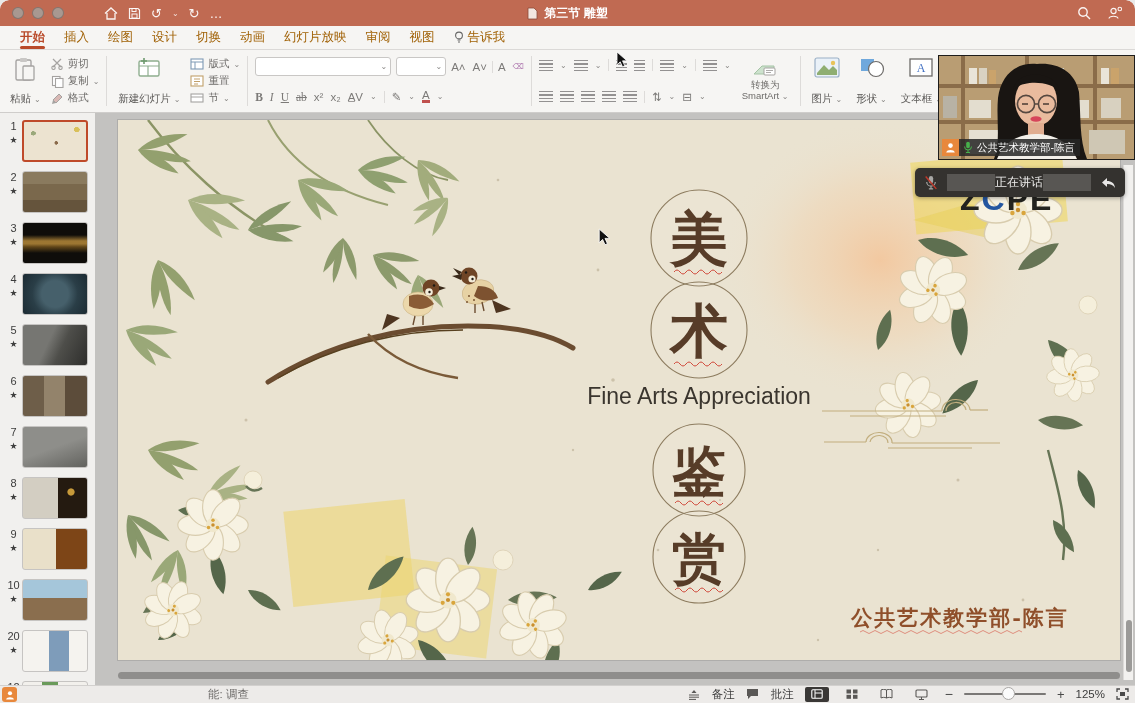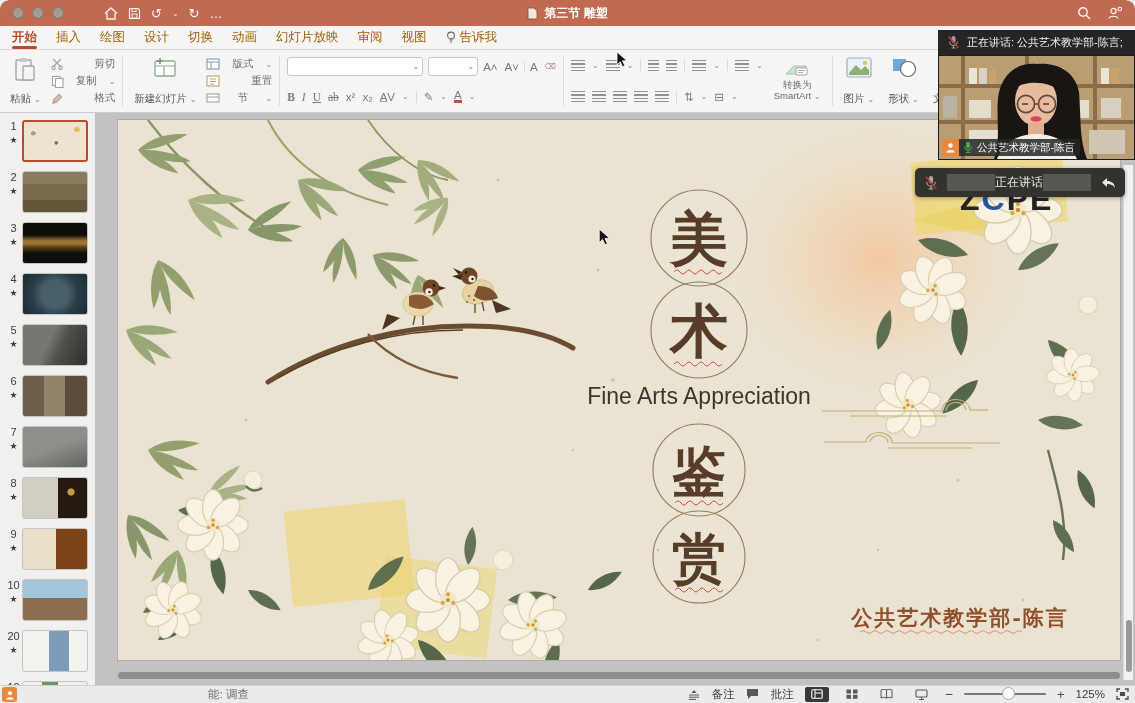--- a/index.html
+++ b/index.html
@@ -6,31 +6,31 @@
   .app{position:relative;width:1135px;height:703px;overflow:hidden;background:#f6f5f3;border-radius:9px 9px 0 0;}
   
   .titlebar{position:absolute;left:0;top:0;width:1135px;height:26px;background:#c06a52;border-radius:9px 9px 0 0;display:flex;align-items:center;}
   .lights{display:flex;gap:8px;margin-left:12px;}
   .light{width:12px;height:12px;border-radius:50%;background:#a89890;border:1px solid rgba(0,0,0,.22);box-sizing:border-box;}
   .tb-icons{display:flex;align-items:center;gap:10px;margin-left:40px;color:rgba(255,255,255,.92);font-size:13px;}
   .tb-icons svg{display:block;}
   .tb-title{position:absolute;left:0;right:0;top:0;height:26px;display:flex;align-items:center;justify-content:center;gap:6px;color:#fff;font-size:12px;font-weight:bold;pointer-events:none;}
   .tb-right{position:absolute;right:12px;top:0;height:26px;display:flex;align-items:center;gap:16px;}
   
-  .tabbar{position:absolute;left:0;top:26px;width:1135px;height:24px;background:#f6f5f3;border-bottom:1px solid #dbd9d7;display:flex;align-items:center;gap:19px;padding-left:12px;box-sizing:border-box;}
+  .tabbar{position:absolute;left:0;top:26px;width:1135px;height:24px;background:#f6f5f3;border-bottom:1px solid #dbd9d7;display:flex;align-items:center;gap:19px;padding-left:20px;box-sizing:border-box;}
   .tab{font-size:12.5px;color:#a16207;position:relative;height:24px;display:flex;align-items:center;gap:4px;cursor:default;white-space:nowrap;}
   .tab.active{color:#b94a2a;font-weight:bold;}
   .tab.active::after{content:"";position:absolute;left:0;right:0;bottom:1px;height:2.5px;background:#b94a2a;border-radius:2px;}
   
   .ribbon{position:absolute;left:0;top:50px;width:1135px;height:63px;background:#f6f5f3;border-bottom:1px solid #cfcdcb;display:flex;align-items:stretch;padding:4px 6px;box-sizing:border-box;gap:7px;color:#5d5b59;}
   .rdiv{width:1px;background:#dddbd9;margin:2px 0;}
   .rgroup{display:flex;gap:6px;align-items:stretch;}
   .bigbtn{display:flex;flex-direction:column;align-items:center;justify-content:space-between;padding:3px 4px;font-size:10.5px;color:#5d5b59;text-align:center;line-height:1.1;}
   .smallcol{display:flex;flex-direction:column;justify-content:space-between;padding:2px 0;}
-  .srow{display:flex;align-items:center;gap:12px;font-size:10.5px;height:16px;color:#6d6b69;justify-content:space-between;}
+  .srow{display:flex;align-items:center;gap:4px;font-size:10.5px;height:16px;color:#6d6b69;}
   .chev{font-size:8px;color:#8a8886;}
   .combo{background:#fff;border:1px solid #c9c7c5;border-radius:3px;height:17px;display:flex;align-items:center;justify-content:flex-end;padding:0 3px;}
   .fmt{font-size:11.5px;color:#7c7a78;display:flex;align-items:center;gap:7px;height:17px;}
   .fmt b,.fmt i,.fmt u,.fmt s{font-family:"Liberation Serif","DejaVu Serif",serif;}
   .ln{width:14px;height:11px;background:repeating-linear-gradient(to bottom,#939191 0 1.4px,transparent 1.4px 3.4px);}
   .ln.short{width:11px;}
   .ricon{display:block;}
   .twoline{font-size:9.5px;line-height:1.15;color:#6d6b69;align-self:center;}
   
   .sidebar{position:absolute;left:0;top:113px;width:95px;height:572px;background:#f1f0ee;border-right:1px solid #d5d3d1;overflow:hidden;}
@@ -642,28 +642,20 @@
       <div class="vthumb"></div>
     </div>
 
   <svg class="cursor" style="left:616px;top:51px;" width="12" height="17" viewBox="0 0 12 17">
       <path d="M1 1 L1 14 L4.2 10.8 L6.5 15.8 L8.8 14.8 L6.5 9.8 L11 9.8 Z" fill="#111" stroke="#fff" stroke-width=".8"></path>
     </svg>
   <svg class="cursor" style="left:598px;top:228px;" width="13" height="18" viewBox="0 0 12 17">
       <path d="M1 1 L1 14 L4.2 10.8 L6.5 15.8 L8.8 14.8 L6.5 9.8 L11 9.8 Z" fill="#111" stroke="#fff" stroke-width=".8"></path>
     </svg>
 
-  <div class="speakbar">
-    <svg width="13" height="15" viewBox="0 0 13 15">
-        <rect x="4.5" y="1" width="4" height="7" rx="2" fill="#9a9a98"></rect>
-        <path d="M2.5 6.5 a4 4 0 0 0 8 0 M6.5 10.5 V13 M4.5 13 H8.5" stroke="#9a9a98" stroke-width="1.1" fill="none"></path>
-        <path d="M1.5 1.5 L11.5 13" stroke="#c0392b" stroke-width="1.4"></path>
-      </svg>
-    <span>正在讲话: 公共艺术教学部-陈言;</span>
-  </div>
 
   <div class="video">
     <svg width="195" height="103" viewBox="0 0 195 103">
       <rect width="195" height="103" fill="#c8b792"></rect>
       <rect x="0" y="0" width="195" height="103" fill="#b99d73"></rect>
       <path d="M0 30 H195 M0 66 H195" stroke="#8a6c49" stroke-width="4"></path>
       <path d="M24 0 V103 M88 0 V103 M156 0 V103" stroke="#8a6c49" stroke-width="4"></path>
       <g>
         <rect x="30" y="12" width="8" height="16" fill="#e9e4d8"></rect>
           <rect x="40" y="12" width="8" height="16" fill="#d9d2c2"></rect>

